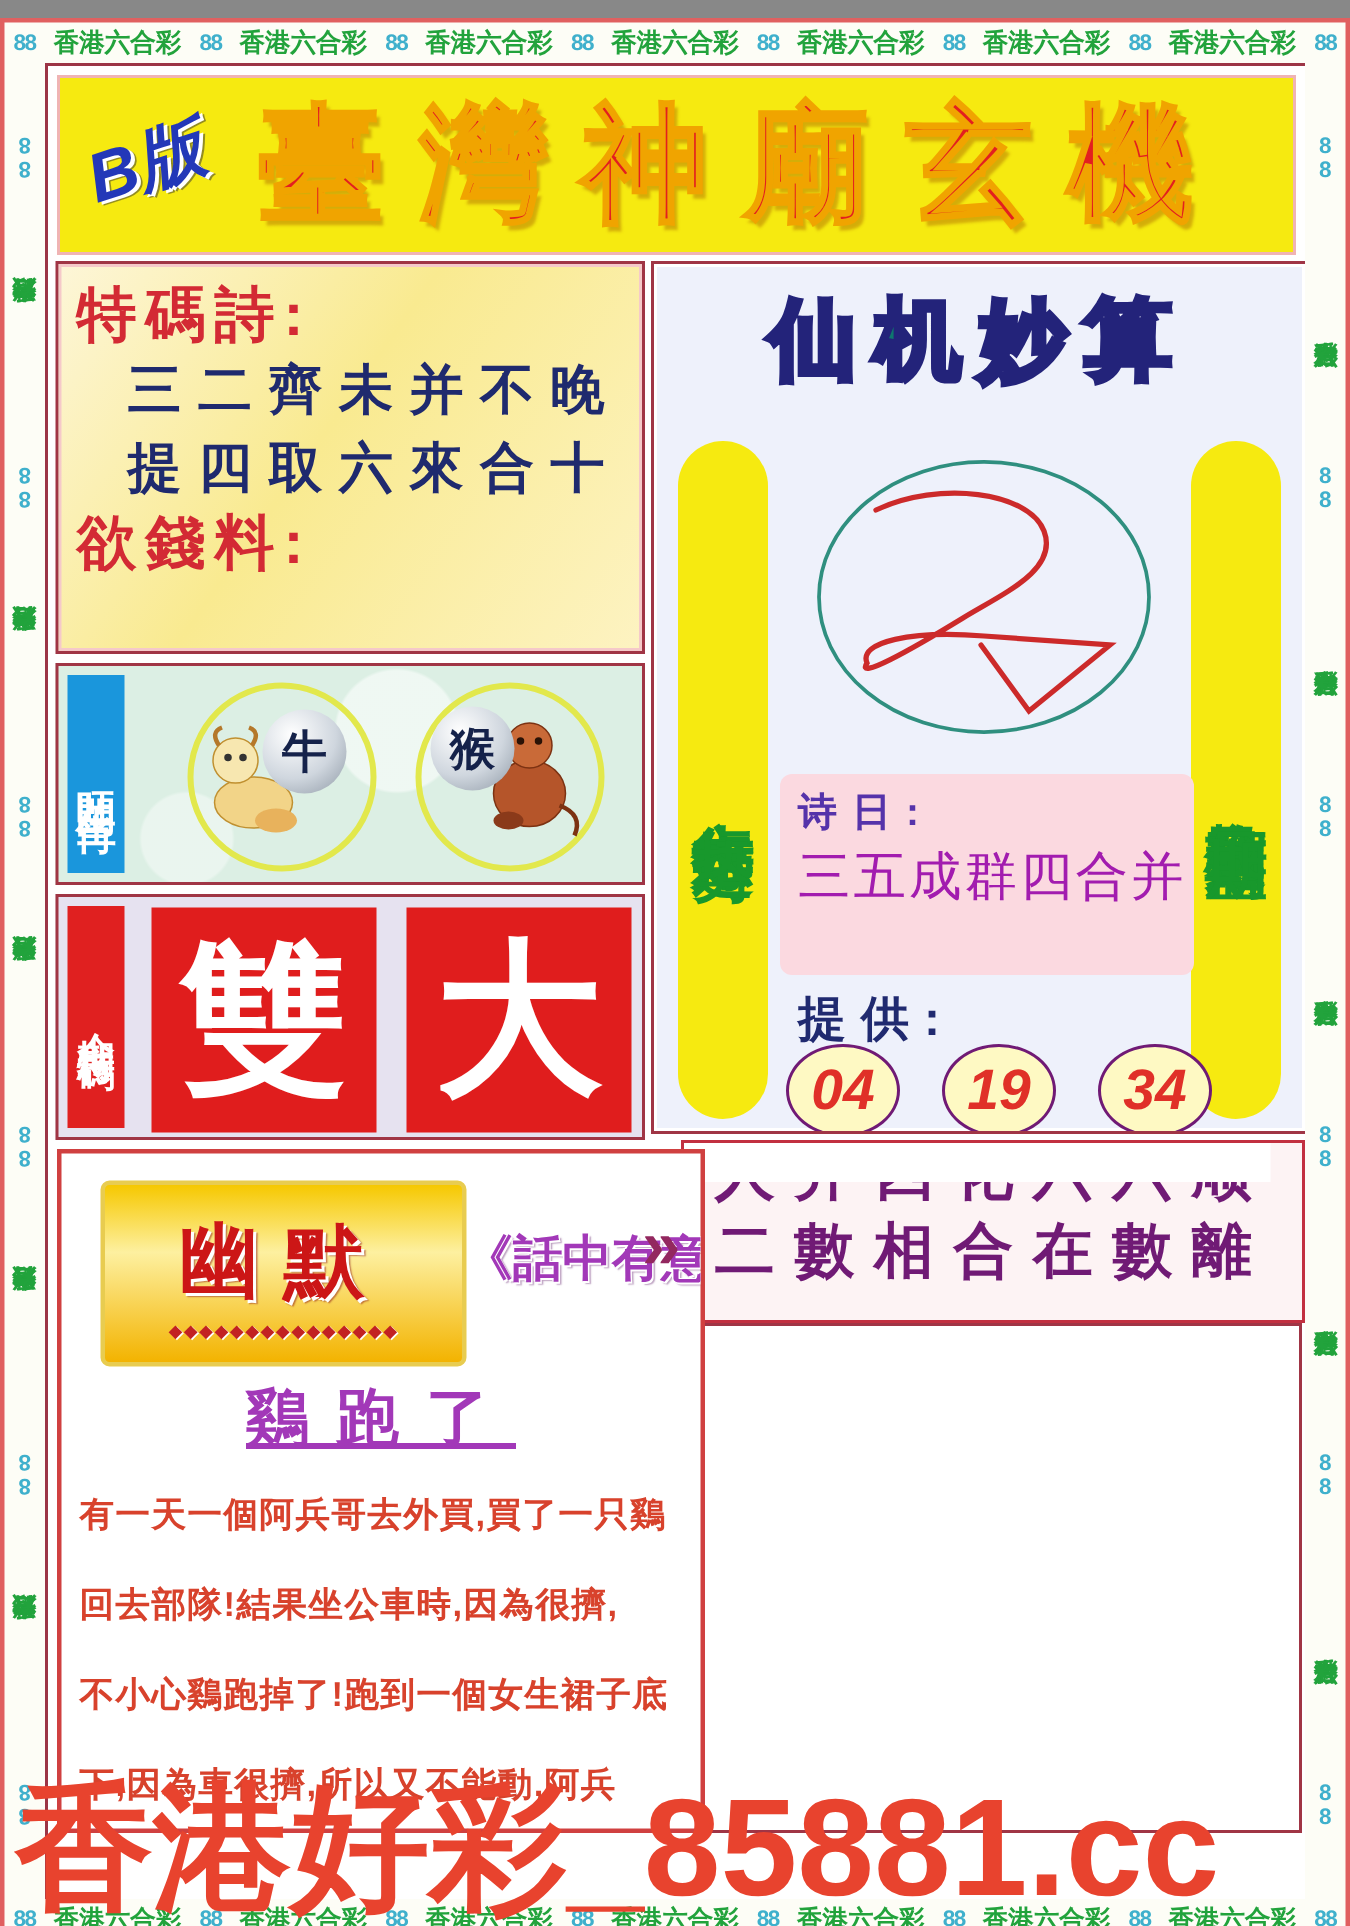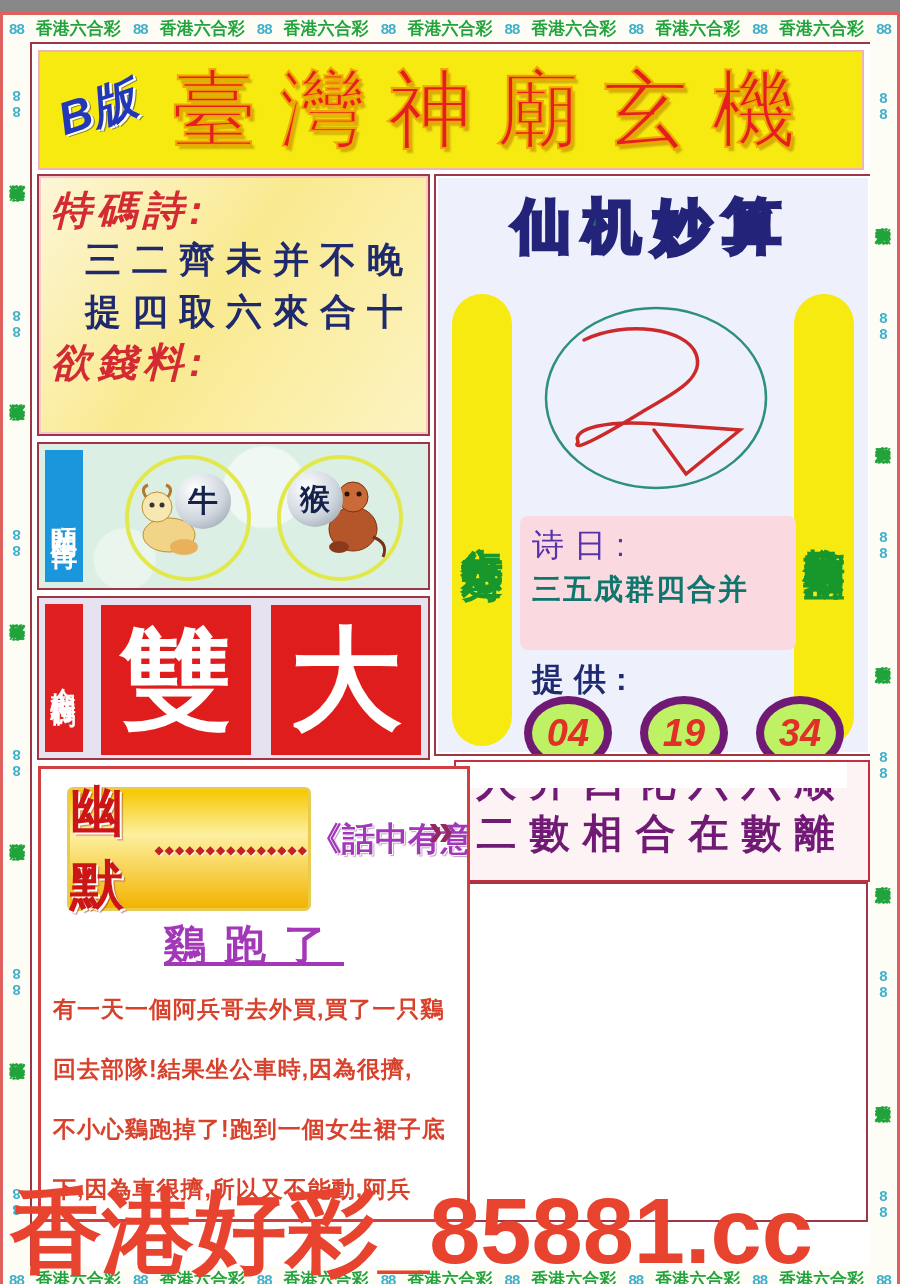--- a/index.html
+++ b/index.html
@@ -17,31 +17,31 @@
           font-size:16px;line-height:27px;}
   .bstrip-left{left:3px;transform:rotate(180deg);}
   .bstrip-right{right:3px;}
   
   .content{position:absolute;left:30px;top:30px;width:838px;height:1222px;border:2px solid #9c3546;
            background:#fff;z-index:10;}
   .abs{position:absolute;}
   
   .title-banner{left:6px;top:6px;width:822px;height:116px;background:#f6ea10;border:2px solid #f0b4b4;
       display:flex;align-items:center;justify-content:center;}
-  .main-title{font-size:84px;font-weight:400;color:#e31f1f;letter-spacing:24px;padding-left:90px;
+  .main-title{font-size:84px;font-weight:700;color:#e31f1f;letter-spacing:24px;padding-left:90px;
       -webkit-text-stroke:2px #f0a400;text-shadow:3px 4px 2px rgba(170,100,0,.45);white-space:nowrap;}
   .edition{left:18px;top:26px;font-size:46px;font-weight:900;font-style:italic;color:#2338b8;
       transform:rotate(-18deg);text-shadow:2px 2px 0 #fff,3px 3px 0 rgba(0,0,60,.4);}
   
   .rbox{border:2px solid #a03545;box-sizing:border-box;}
   
   .poem-box{left:5px;top:130px;width:393px;height:262px;overflow:hidden;
       background:linear-gradient(125deg,#fdf6d8,#f9ea90 45%,#fdf3c2);box-shadow:inset 0 0 0 2px #f5c9c9;
       padding:10px 12px;}
-  .red-head{font-size:40px;font-weight:900;color:#d32a34;letter-spacing:6px;line-height:1.2;font-style:italic;}
+  .red-head{font-size:40px;font-weight:900;color:#d32a34;letter-spacing:6px;line-height:1.2;}
   .navy-line{font-size:36px;font-weight:700;color:#1f2a6e;letter-spacing:11px;line-height:1.45;margin-left:34px;white-space:nowrap;}
   .navy-line3{font-size:34px;font-weight:700;color:#1f2a6e;letter-spacing:5px;margin-left:4px;line-height:1.3;white-space:nowrap;}
   
   .zodiac-box{left:5px;top:398px;width:393px;height:148px;background:
       radial-gradient(circle at 58% 30%,rgba(255,255,255,.55) 0 40px,transparent 42px),
       radial-gradient(circle at 22% 80%,rgba(255,255,255,.4) 0 30px,transparent 32px),#dcefe4;overflow:hidden;}
   .vstrip{position:absolute;left:6px;top:6px;bottom:6px;width:38px;color:#fff;font-weight:900;
       writing-mode:vertical-lr;text-orientation:upright;display:flex;align-items:center;justify-content:center;
       letter-spacing:5px;}
   .z-strip{background:#1a96dc;font-size:27px;}
@@ -58,40 +58,40 @@
   .mystic-box{left:402px;top:130px;width:438px;height:582px;background:#eef1fb;box-shadow:inset 0 0 0 2px #fff;overflow:hidden;}
   .mystic-title{position:absolute;left:0;top:12px;width:100%;text-align:center;font-size:58px;font-weight:900;
       color:#0f766e;-webkit-text-stroke:4px #23237a;letter-spacing:12px;white-space:nowrap;}
   .capsule{position:absolute;top:118px;width:60px;height:452px;background:#f6ea10;border-radius:30px;
       color:#18982c;font-weight:900;font-size:42px;writing-mode:vertical-lr;text-orientation:upright;
       display:flex;align-items:center;justify-content:center;line-height:1;letter-spacing:2px;}
   .cap-l{left:16px;} .cap-r{right:16px;}
   .scribble{position:absolute;left:98px;top:126px;}
   .shiri-box{position:absolute;left:84px;top:340px;width:276px;height:134px;background:#fbd9e0;border-radius:8px;
       padding:8px 12px;box-sizing:border-box;}
-  .shiri-head{font-size:32px;font-weight:400;color:#5533aa;letter-spacing:10px;}
-  .shiri-line{font-size:29px;font-weight:700;color:#0f766e;letter-spacing:2px;line-height:1.5;white-space:nowrap;}
+  .shiri-head{font-size:26px;font-weight:700;color:#5533aa;letter-spacing:10px;}
+  .shiri-line{font-size:35px;font-weight:400;color:#a21caf;letter-spacing:2px;line-height:1.5;white-space:nowrap;}
   .provide{position:absolute;left:96px;top:482px;font-size:32px;font-weight:900;color:#202a70;letter-spacing:10px;}
   .numrow{position:absolute;left:88px;top:520px;display:flex;gap:28px;}
-  .numball{width:72px;height:58px;border:8px solid #701a75;border-radius:50%;background:#bef264;
+  .numball{width:72px;height:58px;border:2px solid #701a75;border-radius:50%;background:#fef9c3;
       display:flex;align-items:center;justify-content:center;font-size:38px;font-weight:900;
       font-style:italic;color:#e03028;}
   
   .clip-box{left:422px;top:716px;width:416px;height:122px;border:2px solid #c23040;background:#fdf3f4;
       box-sizing:border-box;overflow:hidden;}
   .clip-line{font-family:"Liberation Serif","DejaVu Serif",serif;font-size:40px;font-weight:700;color:#701a75;
       letter-spacing:13px;text-align:center;line-height:52px;white-space:nowrap;}
   .white-patch{position:absolute;left:0;top:0;width:95%;height:26px;background:#fff;}
   .marker{left:396px;top:758px;font-size:46px;font-weight:900;color:#93285f;z-index:12;}
   .empty-box{left:434px;top:838px;width:402px;height:340px;border:2px solid #a03545;background:#fff;box-sizing:border-box;}
   
   .humor-box{left:6px;top:722px;width:432px;height:456px;border:3px solid #d04040;background:#fff;
       box-sizing:border-box;overflow:hidden;}
   .gold-badge{position:absolute;left:26px;top:18px;width:238px;height:118px;border:3px solid #e8cc50;border-radius:6px;
-      background:linear-gradient(180deg,#f6c800,#fdf0a0 38%,#f3b300);display:flex;
+      background:linear-gradient(180deg,#f6c800,#fdf0a0 38%,#f3b300);display:flex;flex-direction:column;
       align-items:center;justify-content:center;}
   .gold-badge .word{font-size:54px;font-weight:900;color:#cc1616;letter-spacing:16px;
       text-shadow:2px 2px 0 #fff,3px 3px 1px rgba(140,20,20,.5);}
   .diamonds{font-size:12px;color:#c22222;letter-spacing:1px;margin-top:2px;text-shadow:1px 1px 0 #fff;}
   .series{position:absolute;left:268px;top:48px;font-size:33px;font-weight:900;color:#a238b8;white-space:nowrap;
       text-shadow:1px 1px 0 #fff,-1px -1px 0 #fff,2px 2px 1px rgba(90,20,100,.4);}
   .joke-title{position:absolute;left:0;top:148px;width:100%;text-align:center;font-size:42px;font-weight:900;
       color:#a238b8;letter-spacing:18px;text-decoration:underline;text-shadow:1px 1px 0 #fff;}
   .joke-body{position:absolute;left:12px;top:210px;right:8px;}
   .joke-line{font-size:23px;font-weight:900;color:#d8422c;line-height:60px;letter-spacing:1px;white-space:nowrap;

